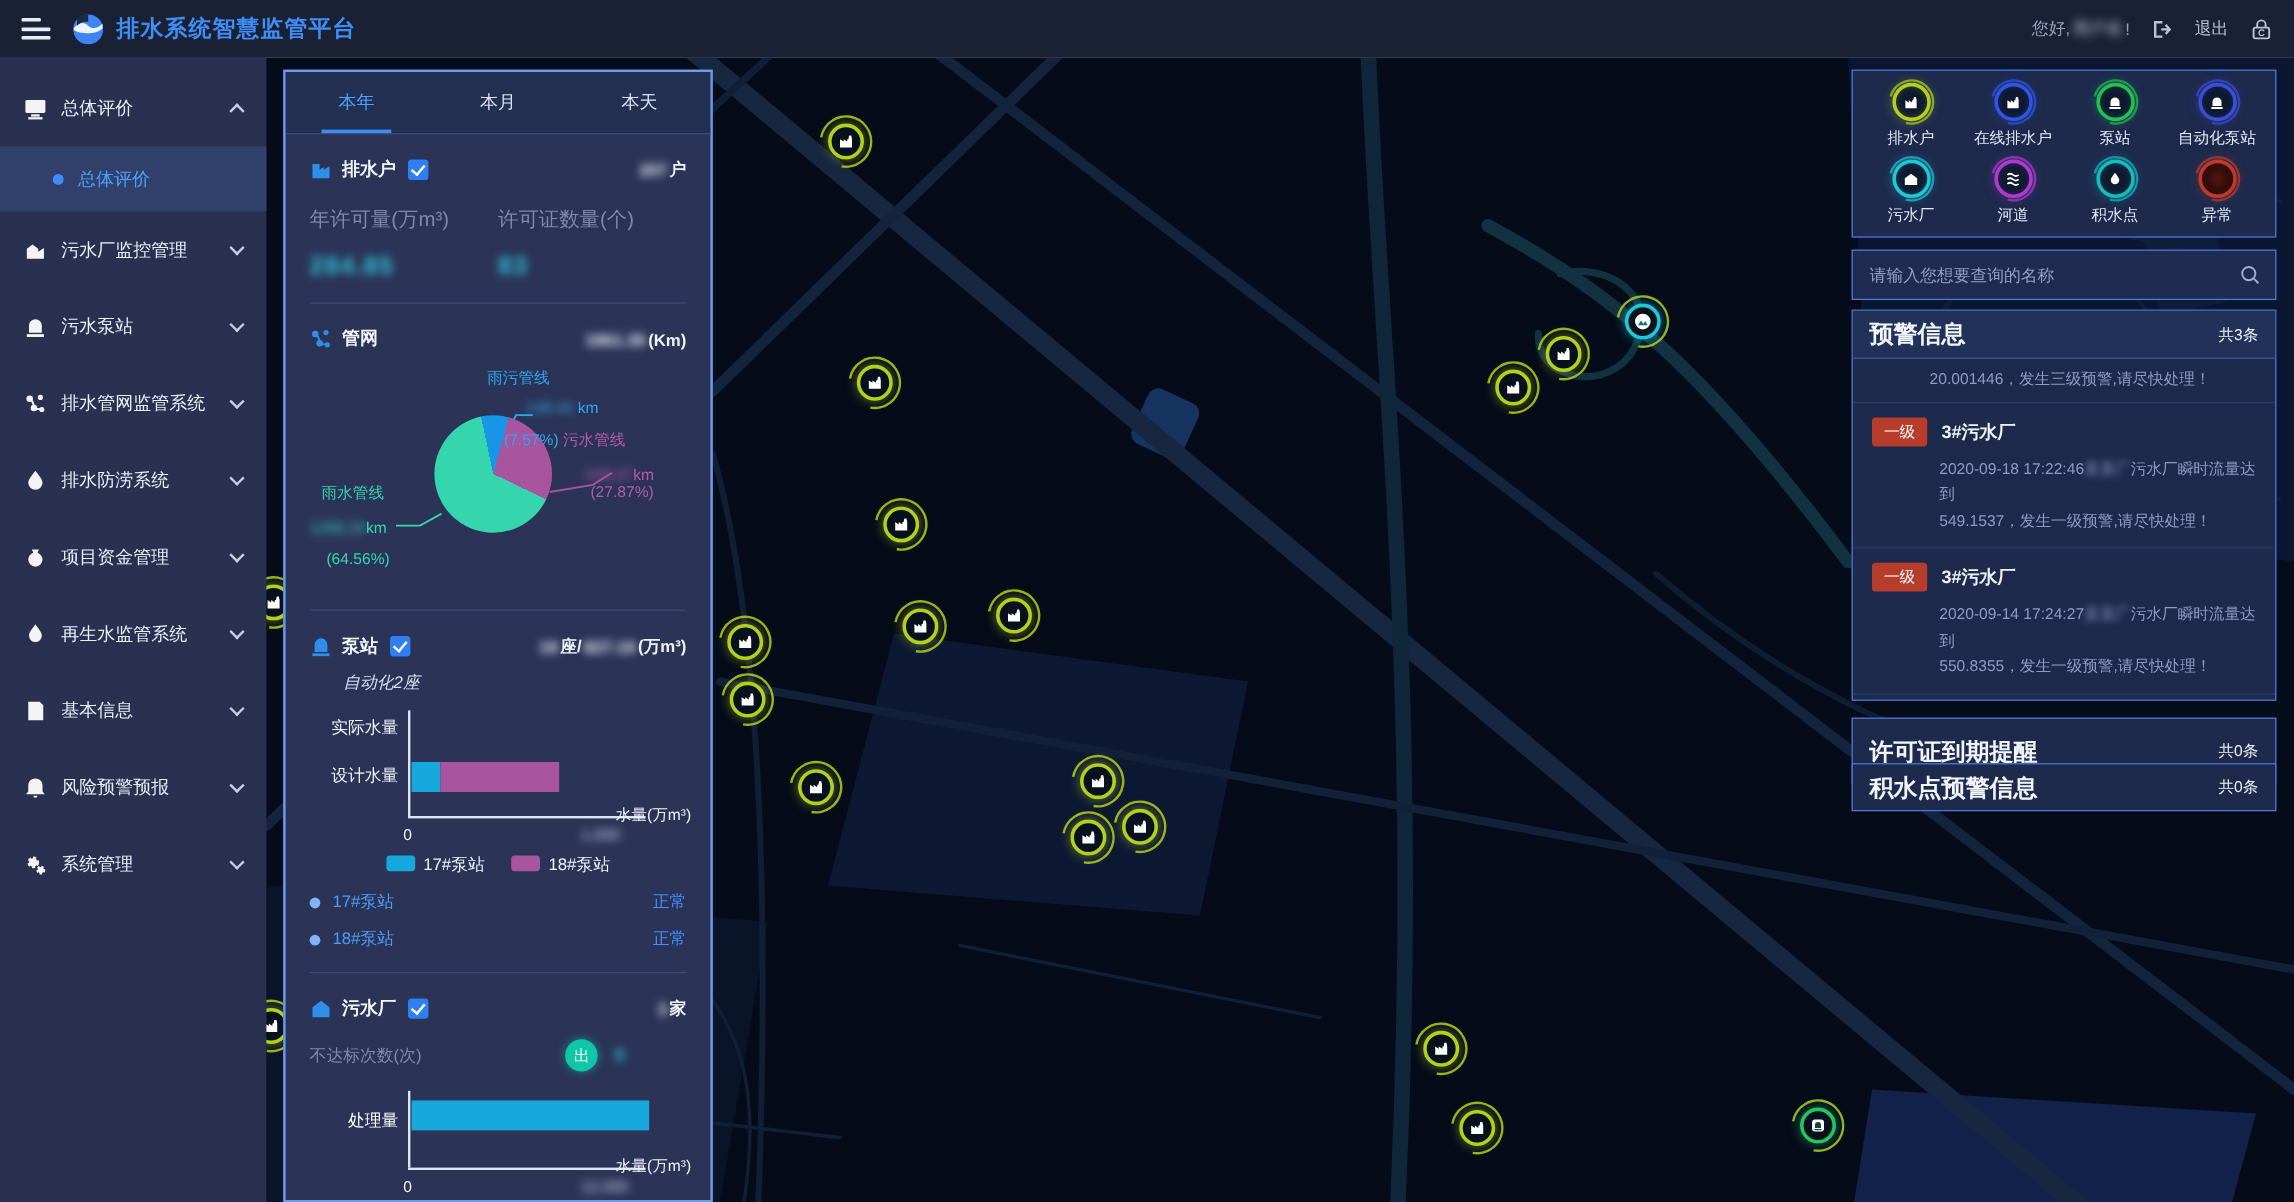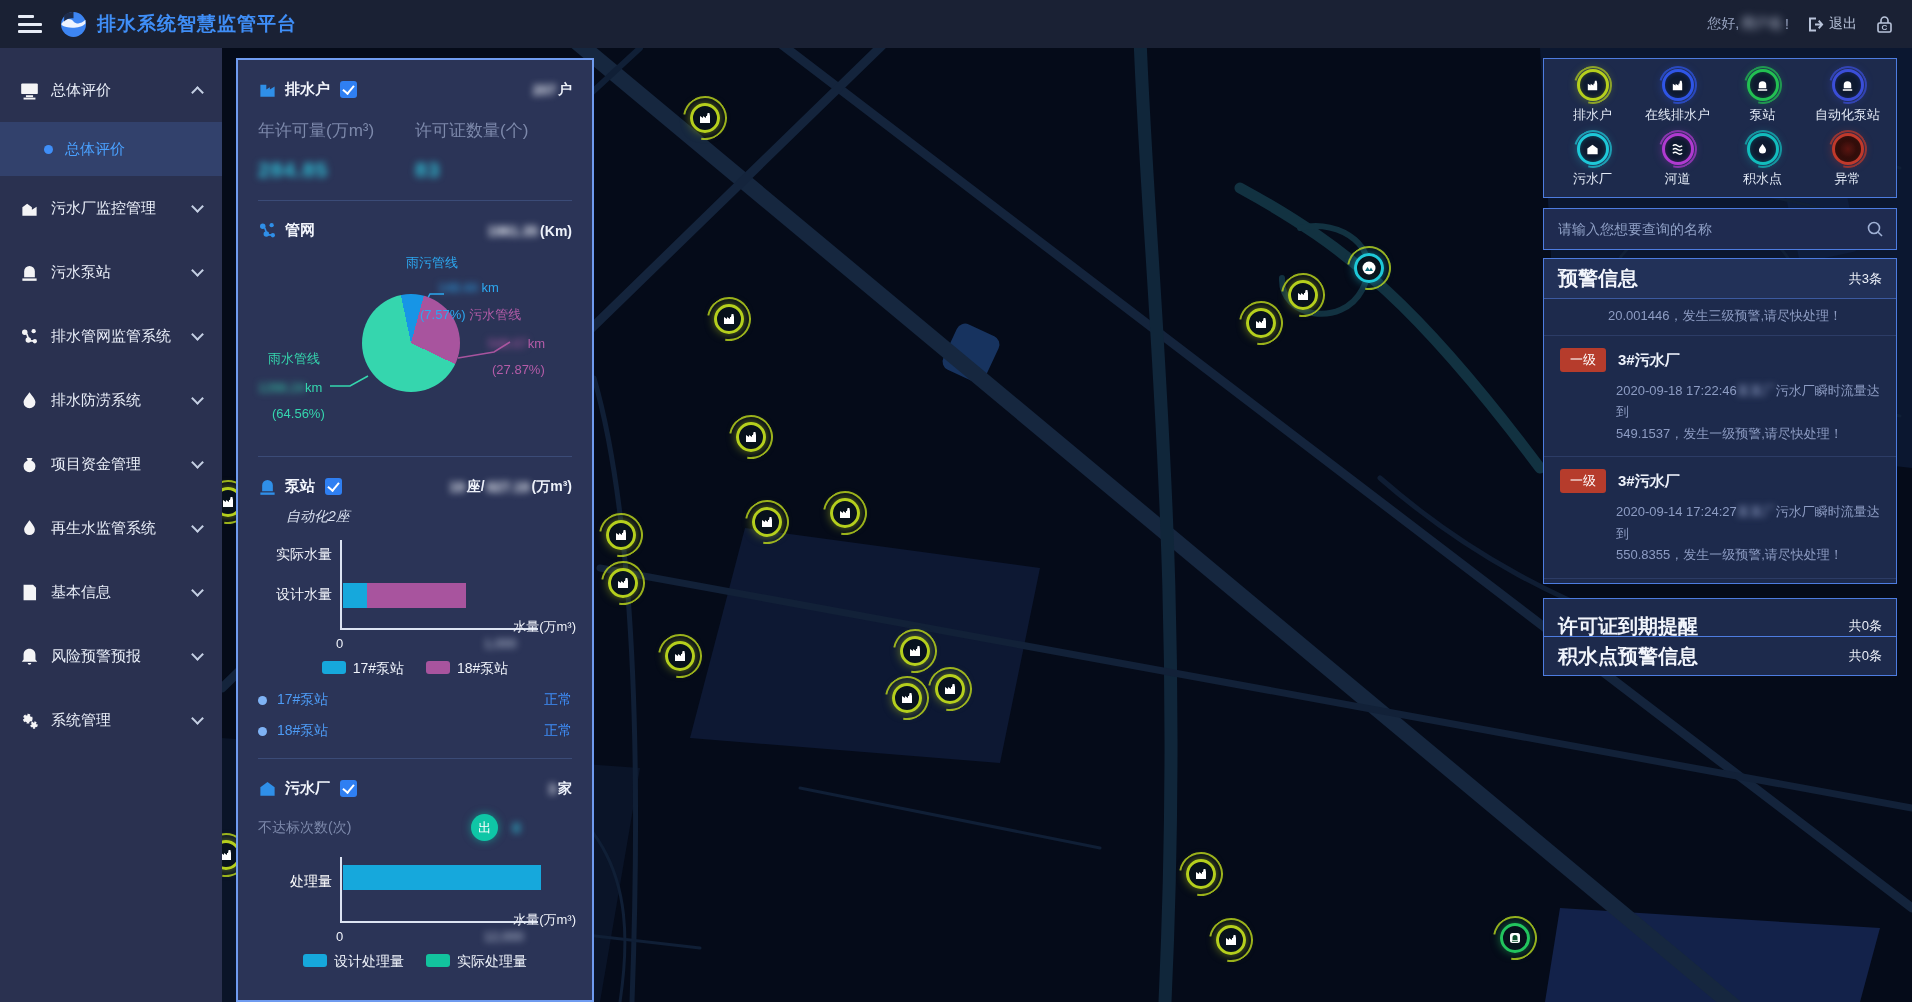--- a/index.html
+++ b/index.html
@@ -9,21 +9,21 @@
   
   #header{position:absolute;left:0;top:0;width:1912px;height:48px;background:#1a2134;display:flex;align-items:center;padding:0 18px;z-index:50;}
   #hamburger{width:24px;height:18px;display:flex;flex-direction:column;justify-content:space-between;cursor:pointer;margin-right:18px;}
   #hamburger span{display:block;height:3px;background:#e8edf7;border-radius:1px;}
   #hamburger span:nth-child(1){width:16px;}
   #logo{width:27px;height:27px;margin-right:10px;}
   #app-title{color:#3f8ef7;font-size:19px;font-weight:bold;letter-spacing:1px;}
   #header-right{margin-left:auto;display:flex;align-items:center;gap:18px;color:#97a3bf;font-size:14px;}
   .greet{display:flex;align-items:center;gap:2px;}
   .blurname{filter:blur(4px);color:#c9d2e6;}
-  .hbtn{display:flex;align-items:center;gap:5px;color:#b9c4da;cursor:pointer;}
+  .hbtn{display:flex;align-items:center;gap:19px;color:#b9c4da;cursor:pointer;}
   .hbtn svg{display:block;}
 
   
   #map{position:absolute;left:0;top:48px;width:1912px;height:954px;background:#050b19;overflow:hidden;z-index:1;}
   .marker{position:absolute;width:34px;height:34px;transform:translate(-50%,-50%);border-radius:50%;display:flex;align-items:center;justify-content:center;cursor:pointer;}
   .marker .core{position:absolute;inset:2px;border-radius:50%;background:rgba(8,18,28,.9);border:3px solid #b5cf1d;display:flex;align-items:center;justify-content:center;}
   .marker::before{content:"";position:absolute;inset:-5px;border-radius:50%;border:2px solid #b5cf1d;border-left-color:transparent;transform:rotate(-35deg);opacity:.85;}
   .marker svg{width:16px;height:16px;}
 
   
@@ -414,20 +414,25 @@
           <circle cx="6.5" cy="6.5" r="1.4"></circle>
           <circle cx="11.8" cy="11.8" r="2.2" fill="none" stroke="#fff" stroke-width="1.8" stroke-dasharray="1.5 1.1"></circle>
           <circle cx="11.8" cy="11.8" r="1"></circle>
         </svg>
       <span class="lbl">系统管理</span>
         <span class="chev"></span>
     </div>
   </div>
 
   <div id="left-panel">
+    <div id="tabs">
+      <div class="tab active">本年</div>
+      <div class="tab">本月</div>
+      <div class="tab">本天</div>
+    </div>
 
     <div class="sec">
       <div class="sec-head">
         <svg class="si" viewBox="0 0 16 16">
             <path d="M2 14 V4 h5 v4 l3-2 v2 l4-2.5 V14 z"></path>
           </svg>
         <span class="sec-title">排水户</span>
         <span class="chk"></span>
         <span class="sec-right">
             <span class="blurval">207</span>
@@ -467,21 +472,21 @@
         <svg class="pie-leader" width="318" height="196">
           <polyline points="160,62 172,40 186,40" fill="none" stroke="#2da8f0" stroke-width="1.5"></polyline>
           <polyline points="200,104 236,98 252,88" fill="none" stroke="#a8549e" stroke-width="1.5"></polyline>
           <polyline points="110,122 92,132 72,132" fill="none" stroke="#35d6ae" stroke-width="1.5"></polyline>
         </svg>
         <div id="pie" style="background: conic-gradient(from -12deg, rgb(23, 149, 230) 0%, rgb(23, 149, 230) 7.57%, rgb(168, 84, 158) 7.57%, rgb(168, 84, 158) 35.44%, rgb(53, 214, 174) 35.44%, rgb(53, 214, 174) 100%);"></div>
         <div class="pl c-blue" style="left:148px;top:0;">雨污管线</div>
         <div class="pl c-blue" style="left:180px;top:26px;"><span class="blurval">148.44</span> <span>km</span></div>
         <div class="pl" style="left:162px;top:52px;"><span class="c-blue">(7.57%)</span> <span class="c-purple">污水管线</span></div>
         <div class="pl c-purple" style="left:230px;top:82px;"><span class="blurval">546.67</span><span>km</span></div>
-        <div class="pl c-purple" style="left:234px;top:108px;">(27.87%)</div>
+        <div class="pl c-purple" style="left:234px;top:96px;">(27.87%)</div>
         <div class="pl c-teal" style="left:10px;top:96px;">雨水管线</div>
         <div class="pl c-teal" style="left:0;top:126px;"><span class="blurval">1266.24</span><span>km</span></div>
         <div class="pl c-teal" style="left:14px;top:152px;">(64.56%)</div>
       </div>
       <div class="divider" style="margin-top:6px;"></div>
     </div>
 
     <div class="sec">
       <div class="sec-head">
         <svg class="si" viewBox="0 0 16 16">

